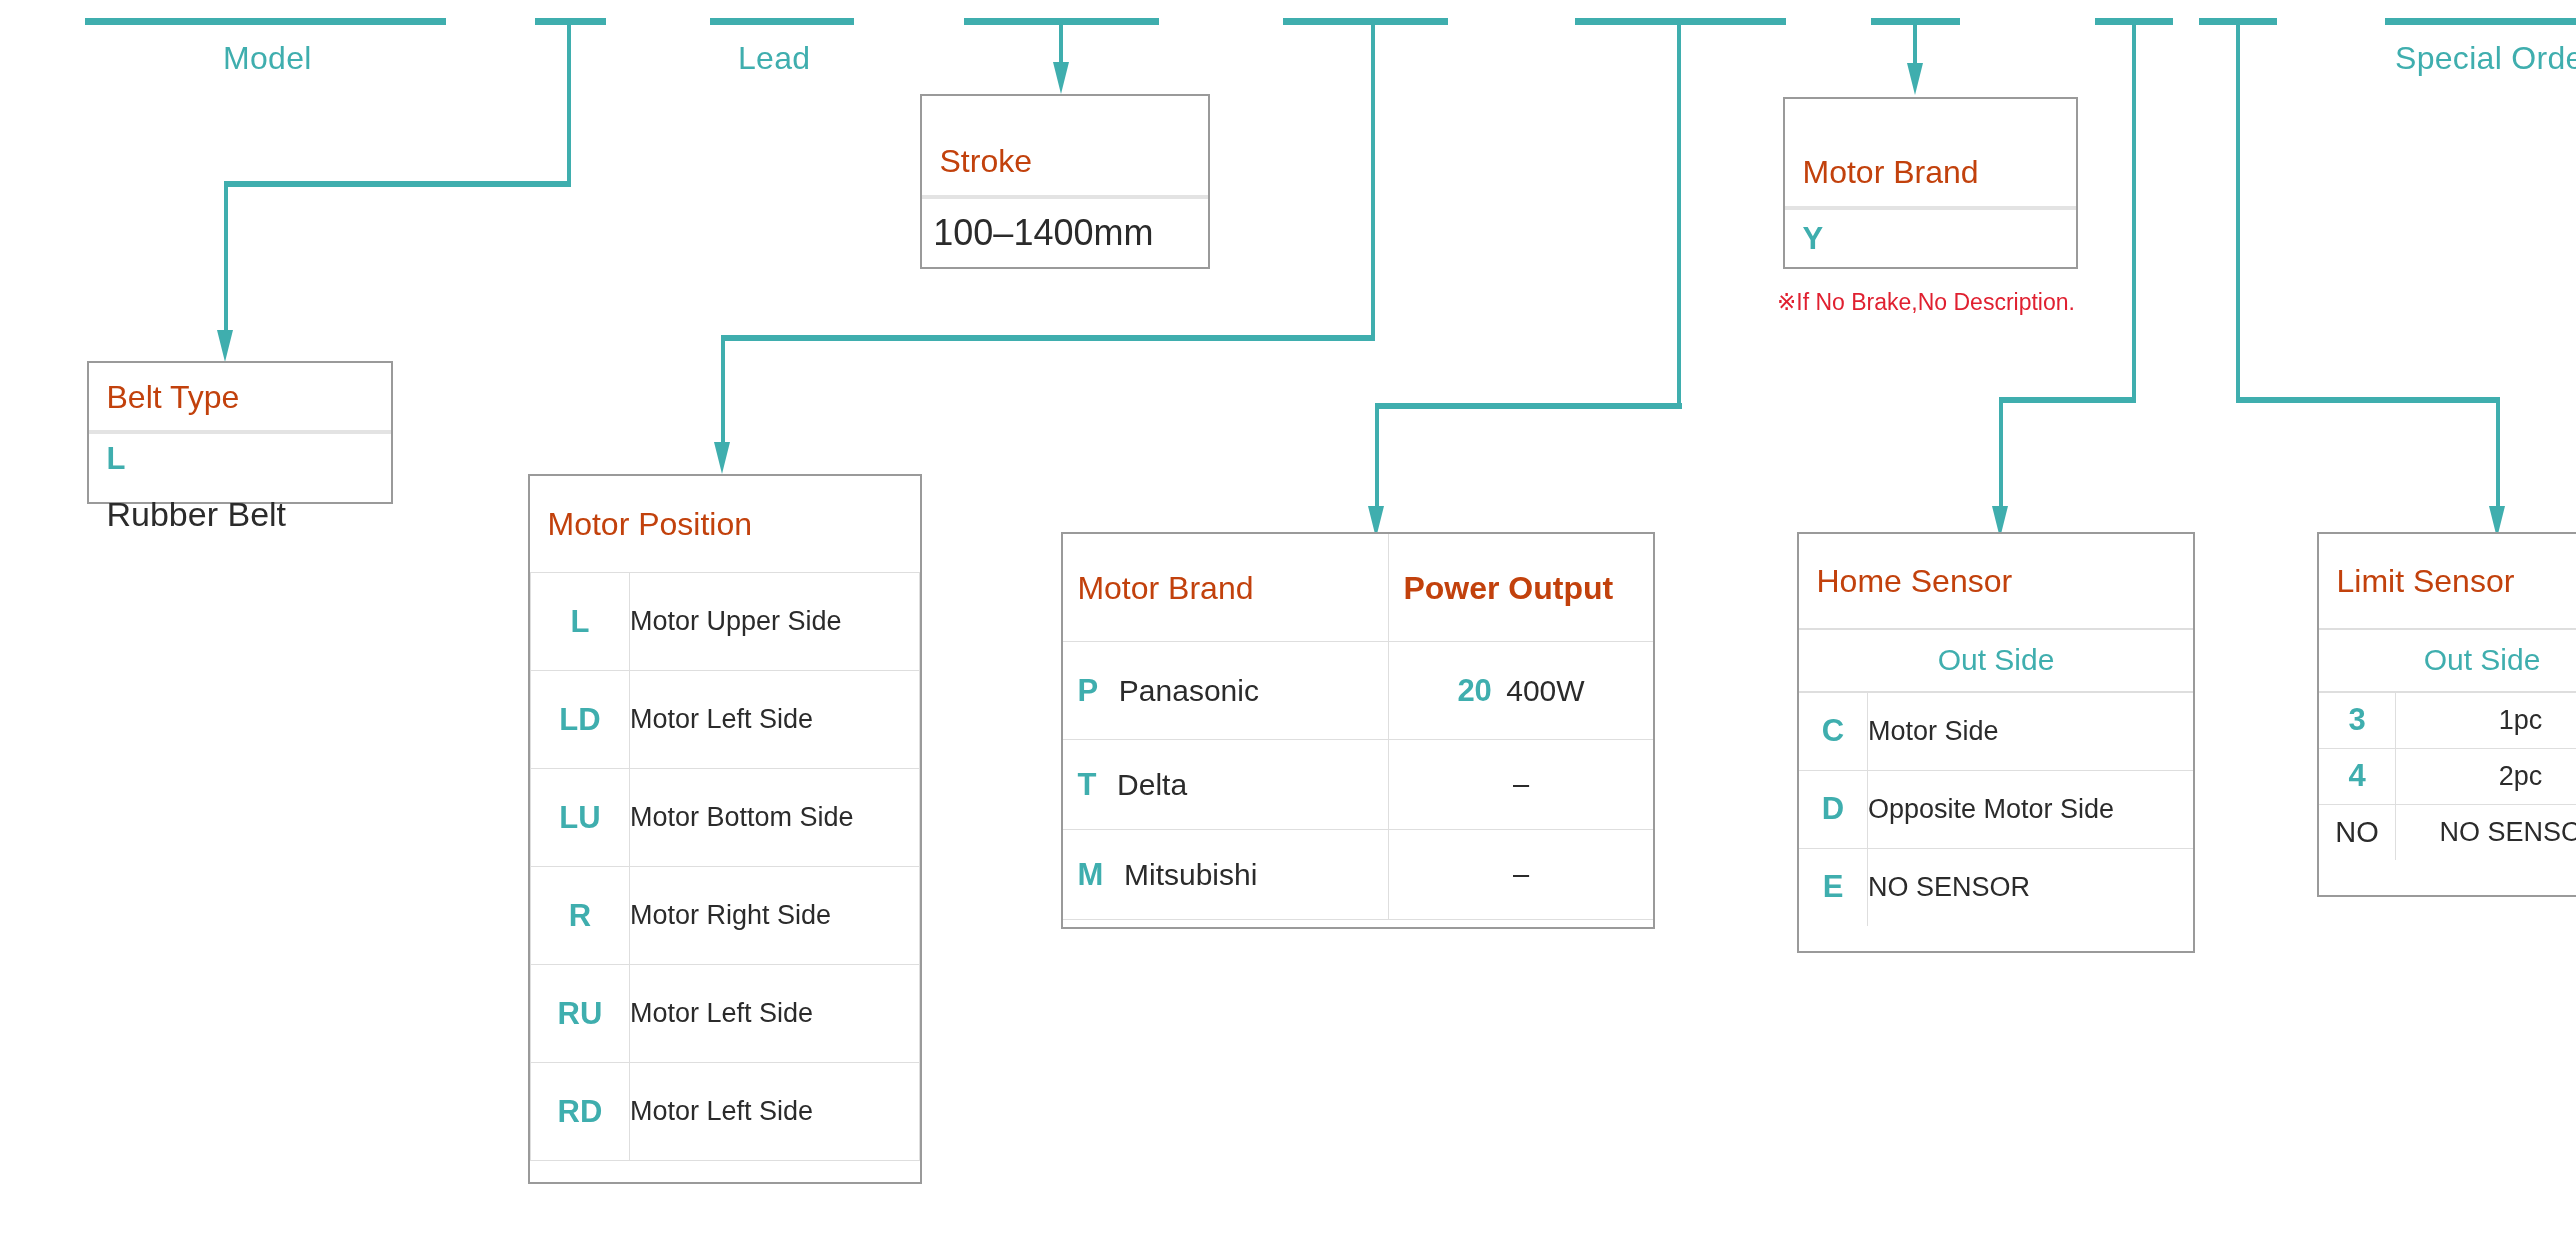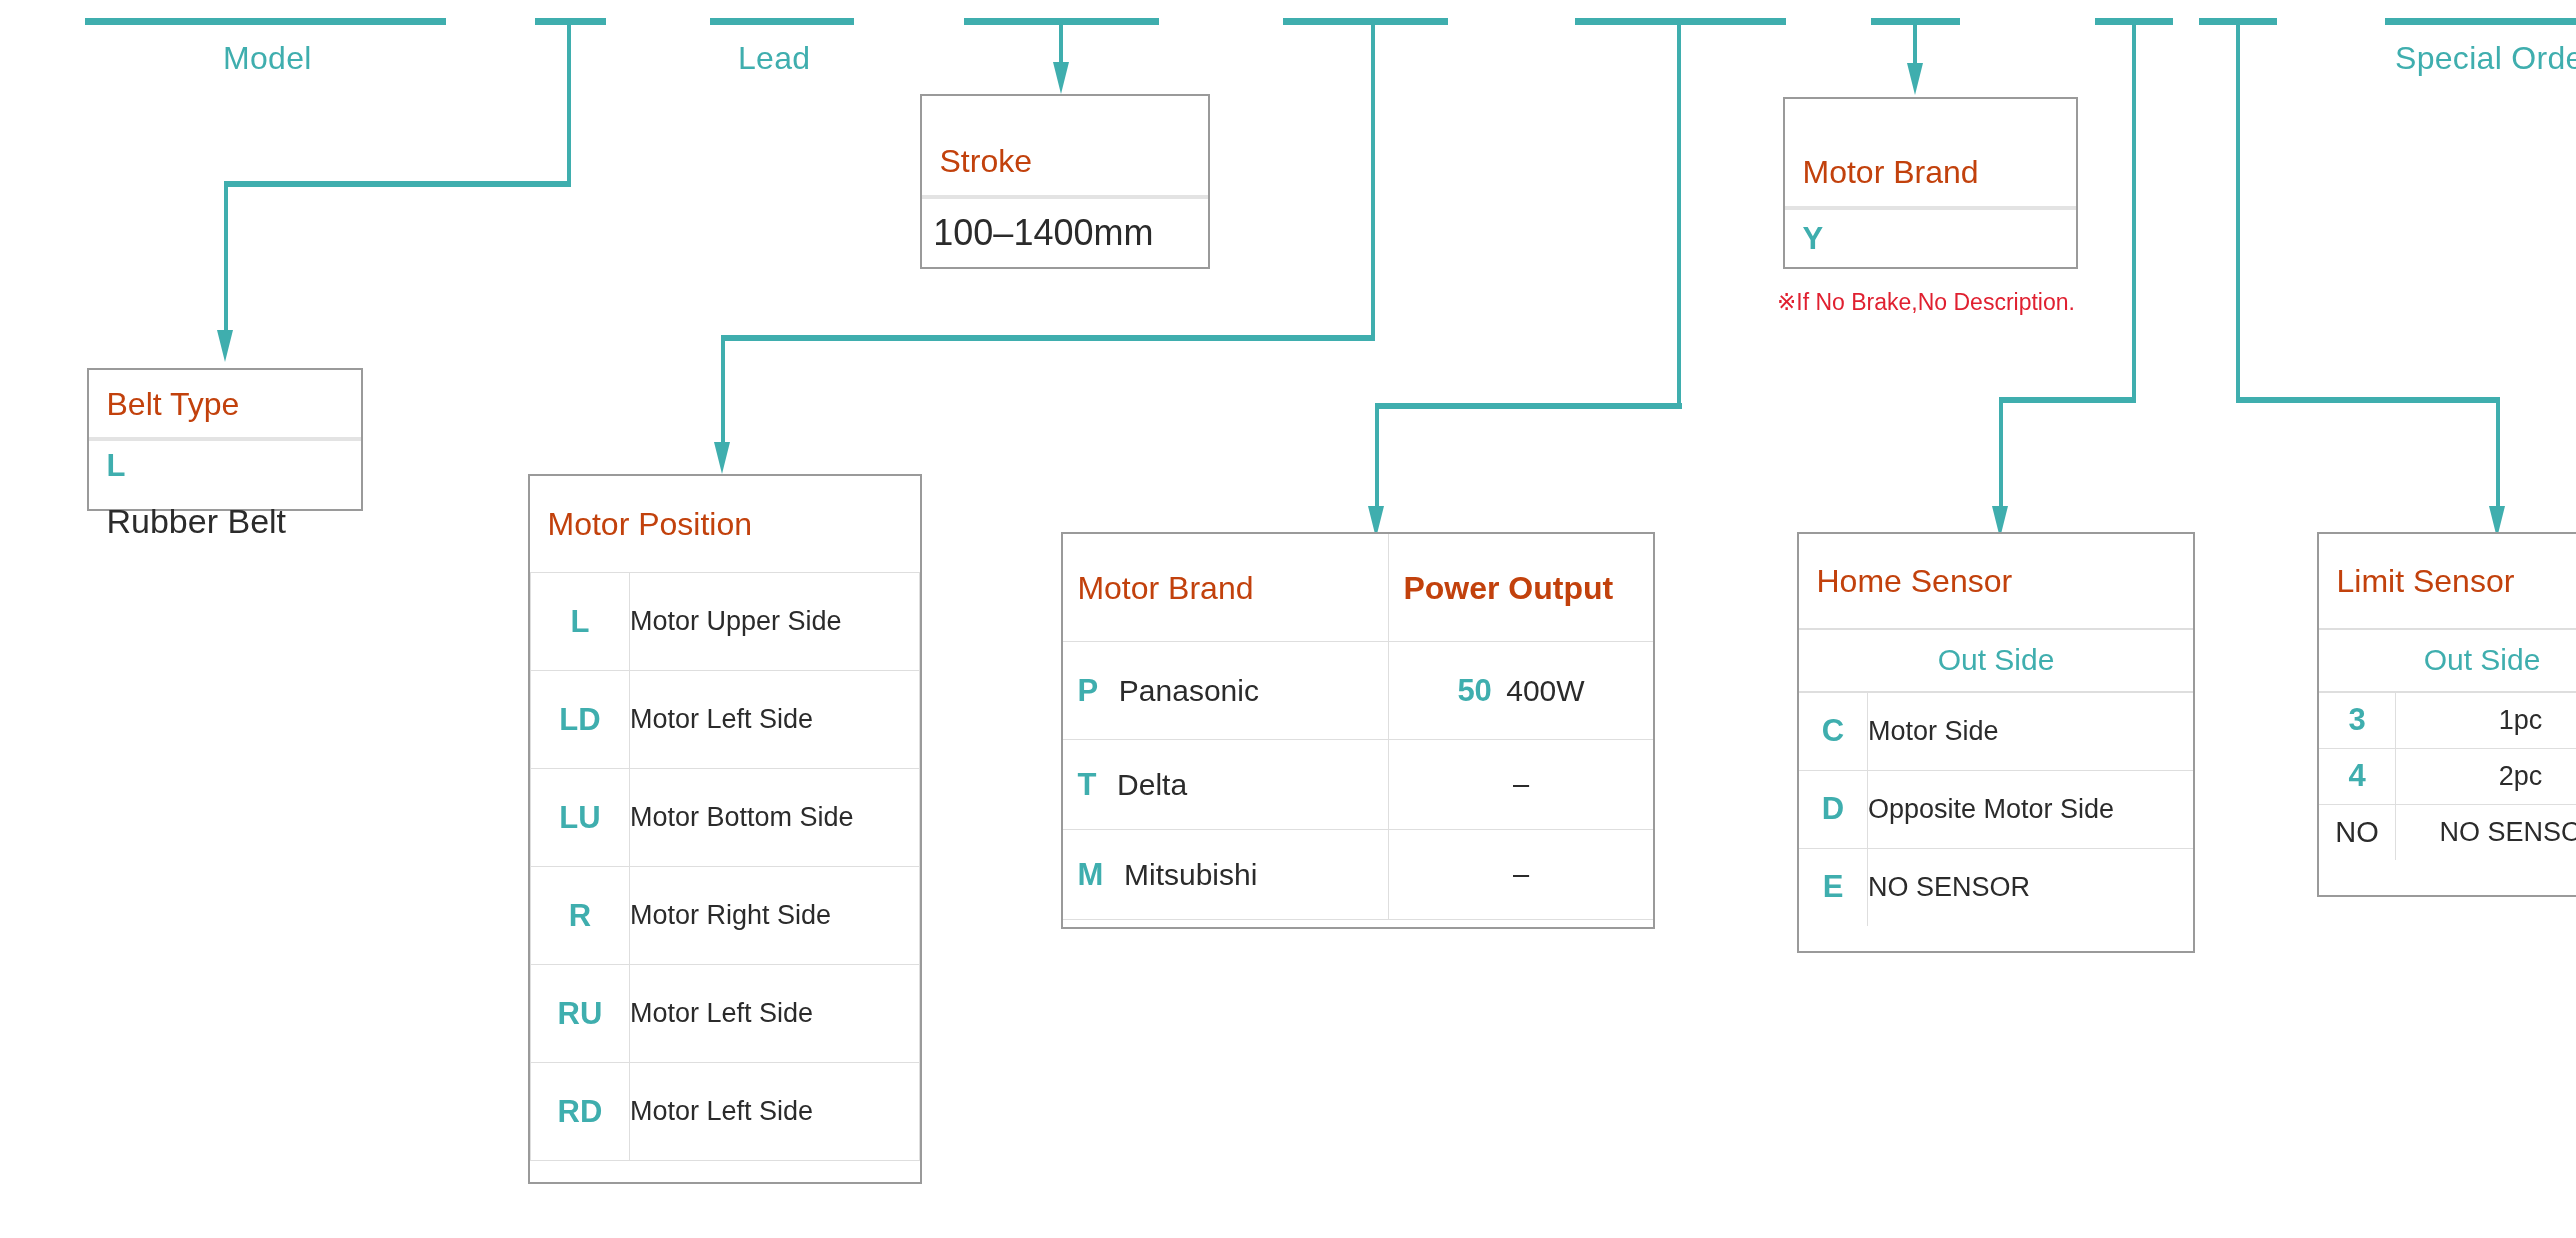--- a/index.html
+++ b/index.html
@@ -166,21 +166,21 @@
   <div class="vbar" style="left:2132px; top:20.6px; width:4.1px; height:381px;"></div>
   <div class="hbar" style="left:1999px; top:397px; width:137px; height:6.2px;"></div>
   <div class="vbar" style="left:1999px; top:397px; width:4.1px; height:114px;"></div>
   <div class="arrow" style="left:1992px; top:506px;"></div>
 
   <div class="vbar" style="left:2236px; top:20.6px; width:4.1px; height:381px;"></div>
   <div class="hbar" style="left:2236px; top:397px; width:264px; height:6.2px;"></div>
   <div class="vbar" style="left:2496px; top:397px; width:4.1px; height:114px;"></div>
   <div class="arrow" style="left:2489px; top:506px;"></div>
 
-  <div class="card" style="left:87px; top:361px; width:276px; height:143px;margin-top:7px;">
+  <div class="card" style="left:87px; top:361px; width:306px; height:143px;">
     <div class="card-title">Belt Type</div>
     <div class="rule"></div>
     <div class="code-teal">L</div>
     <div class="val-big">Rubber Belt</div>
   </div>
 
   <div class="card" style="left:920px; top:94px; width:290px; height:175px;">
     <div class="card-title" style="padding-top:49px;">Stroke</div>
     <div class="rule"></div>
     <div class="val-big" style="padding-top:13.4px;font-size:36px;padding-left:11.3px;">100–1400mm</div>
@@ -235,21 +235,21 @@
           <td style="height:107px;border-top:none;border-right:none;">
             <div class="card-title" style="padding:0 0 0 14.4px;font-weight:bold;">Power Output</div>
           </td>
         </tr>
         <tr>
           <td style="height:97px;border-left:none;">
             <span class="pw-code" style="padding-left:14.4px;">P</span>
             <span class="pw-val" style="padding-left:18.5px;">Panasonic</span>
           </td>
           <td class="pw-cell" style="height:97px;border-right:none;">
-            <span class="pw-code">50</span>
+            <span class="pw-code">20</span>
             <span class="pw-val" style="padding-left:14.4px;">400W</span>
           </td>
         </tr>
         <tr>
           <td style="height:89px;border-left:none;border-bottom:none;">
             <span class="pw-code" style="padding-left:14.4px;">T</span>
             <span class="pw-val" style="padding-left:18.5px;">Delta</span>
           </td>
           <td class="dash" style="height:89px;border-right:none;border-bottom:none;">–</td>
         </tr>

